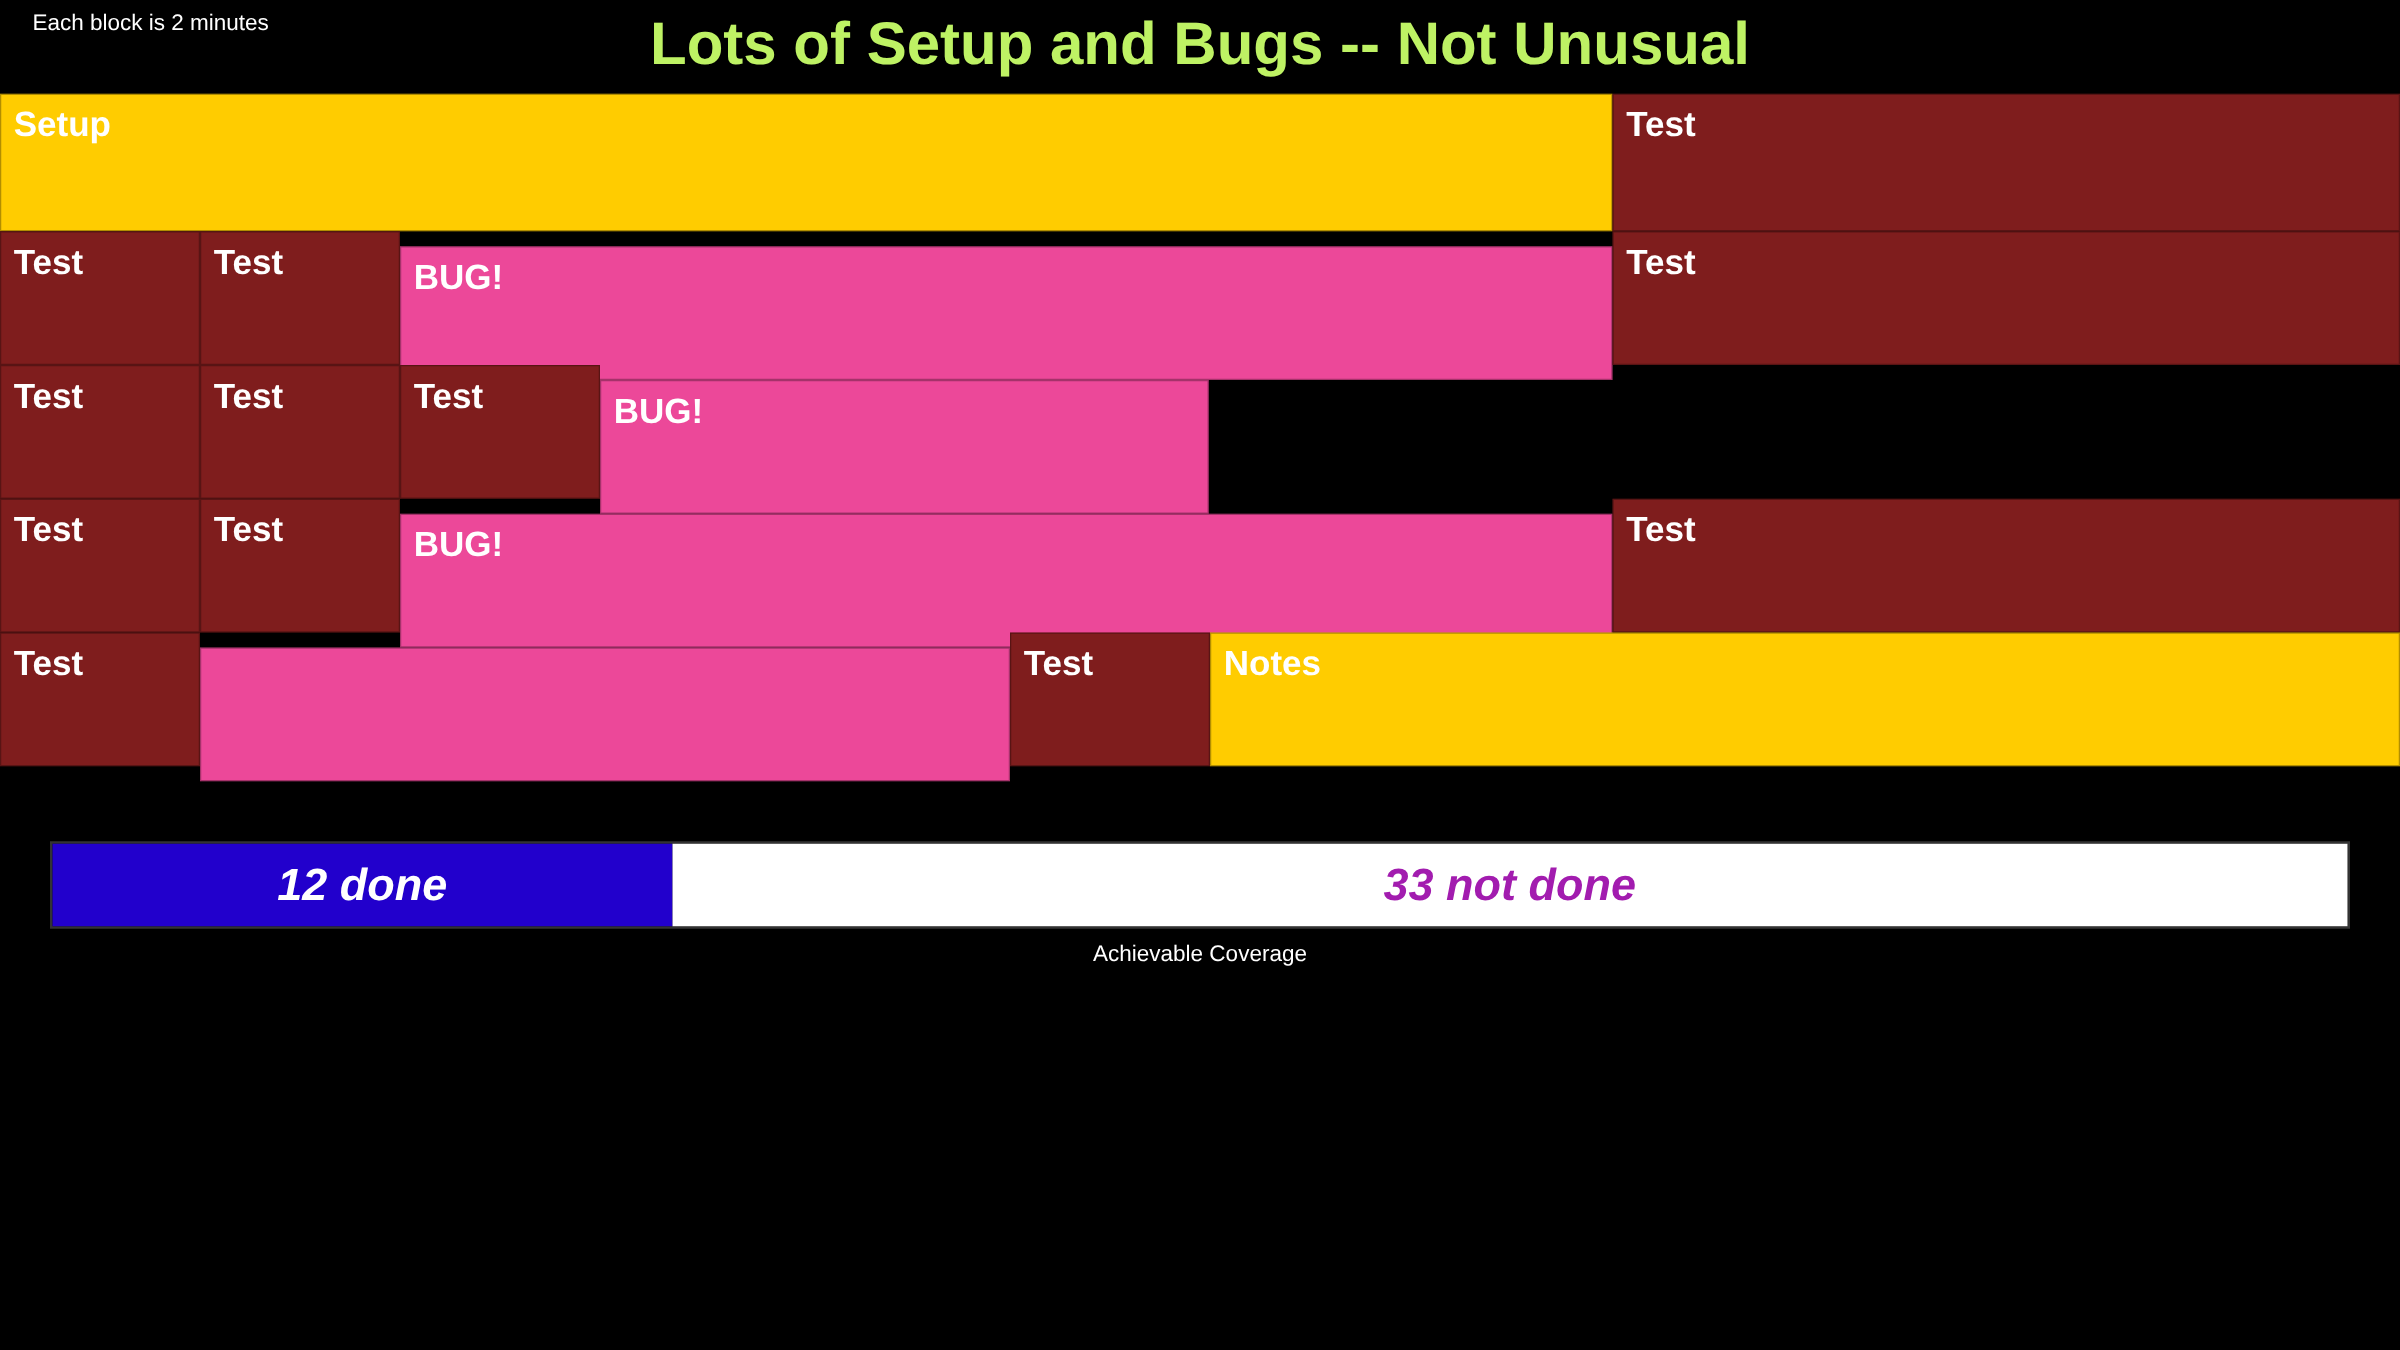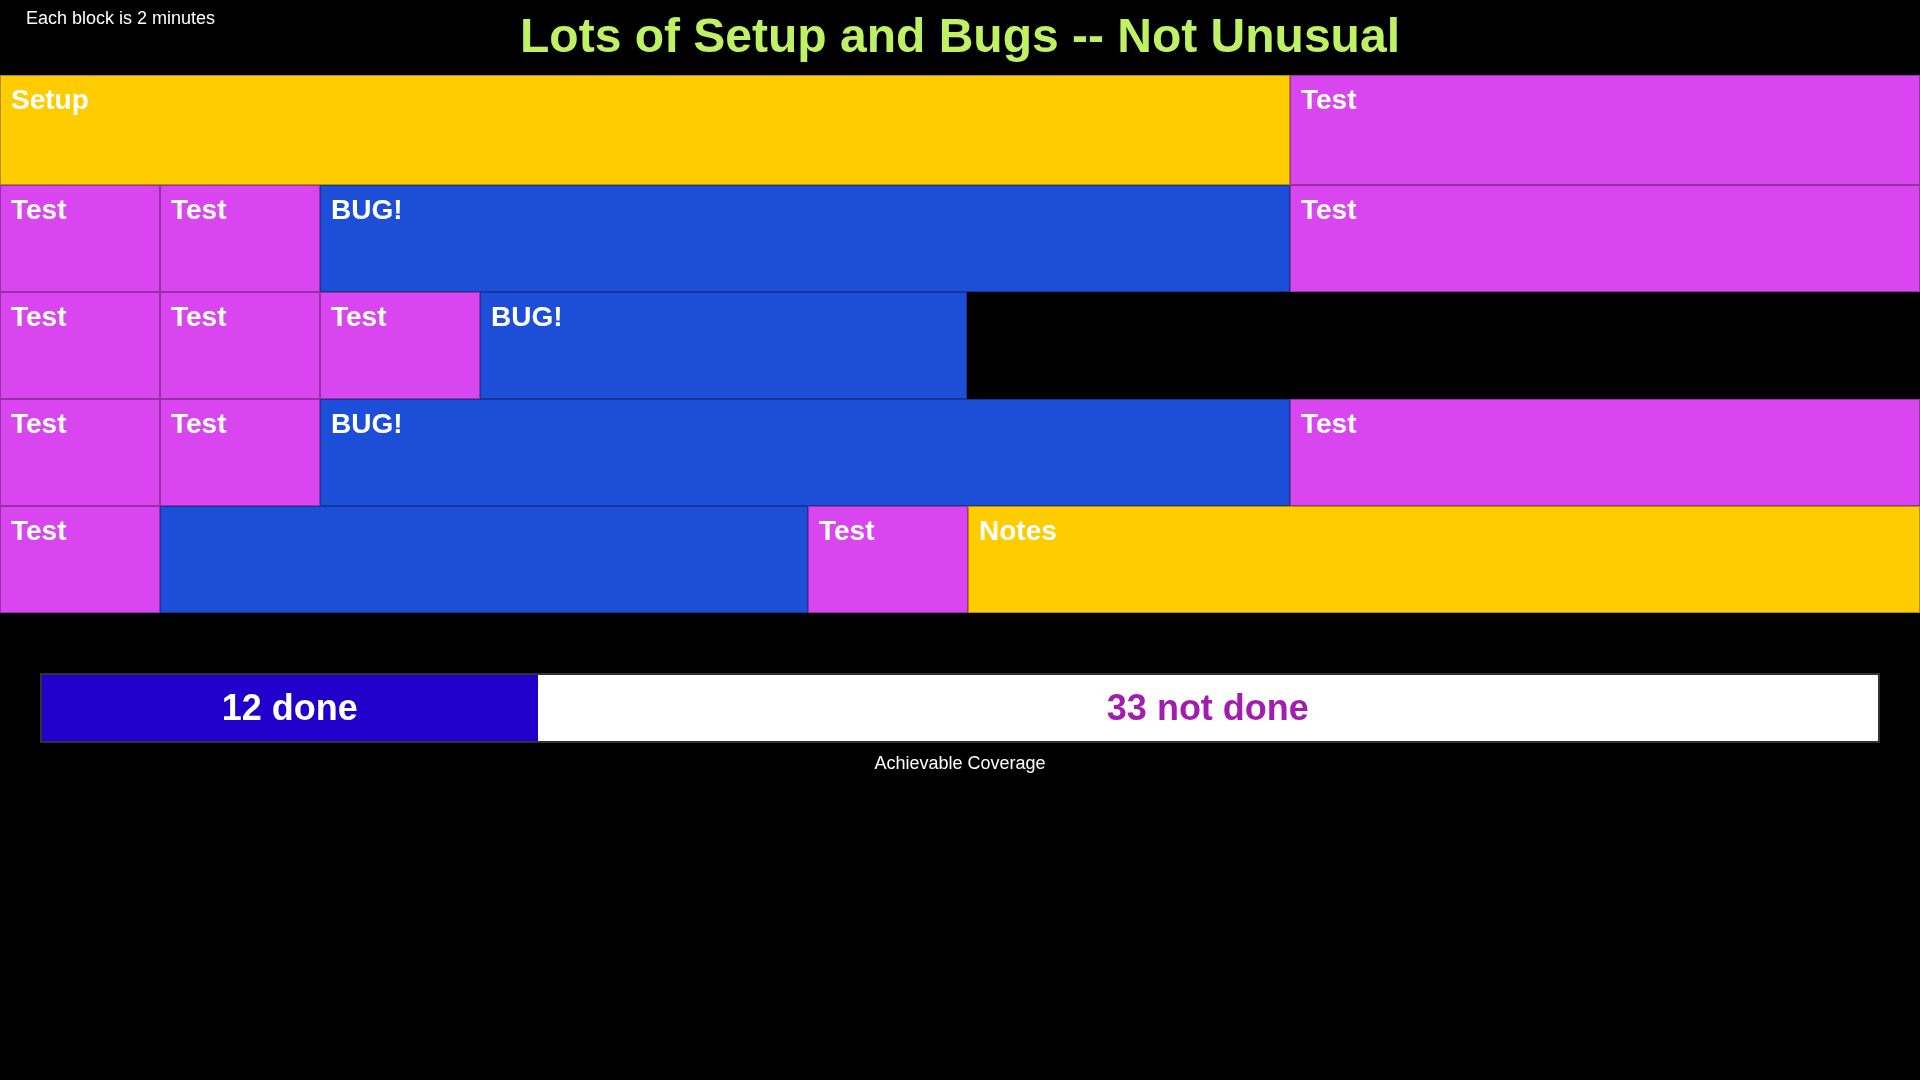--- a/index.html
+++ b/index.html
@@ -45,34 +45,35 @@
     .cell {
       display: flex;
       align-items: flex-start;
       padding: 8px 10px;
       font-size: 28px;
       font-weight: bold;
       color: white;
       border: 1px solid rgba(0,0,0,0.3);
     }
 
-    .green { background: #d946ef; }
+    .green { background: #7f1d1d; }
     .yellow { background: #ffcc00; }
-    .red { background: #1d4ed8; }
+    .red { background: #ec4899; margin-top: 12px; }
 
     
     #progress-section {
       margin: 60px 40px 0 40px;
     }
 
     #progress-bar {
       display: flex;
       height: 70px;
       width: 1840px;
       border: 2px solid #333;
+      font-style: italic;
     }
 
     #done-bar {
       background: #2200cc;
       display: flex;
       align-items: center;
       justify-content: center;
     }
 
     #not-done-bar {

